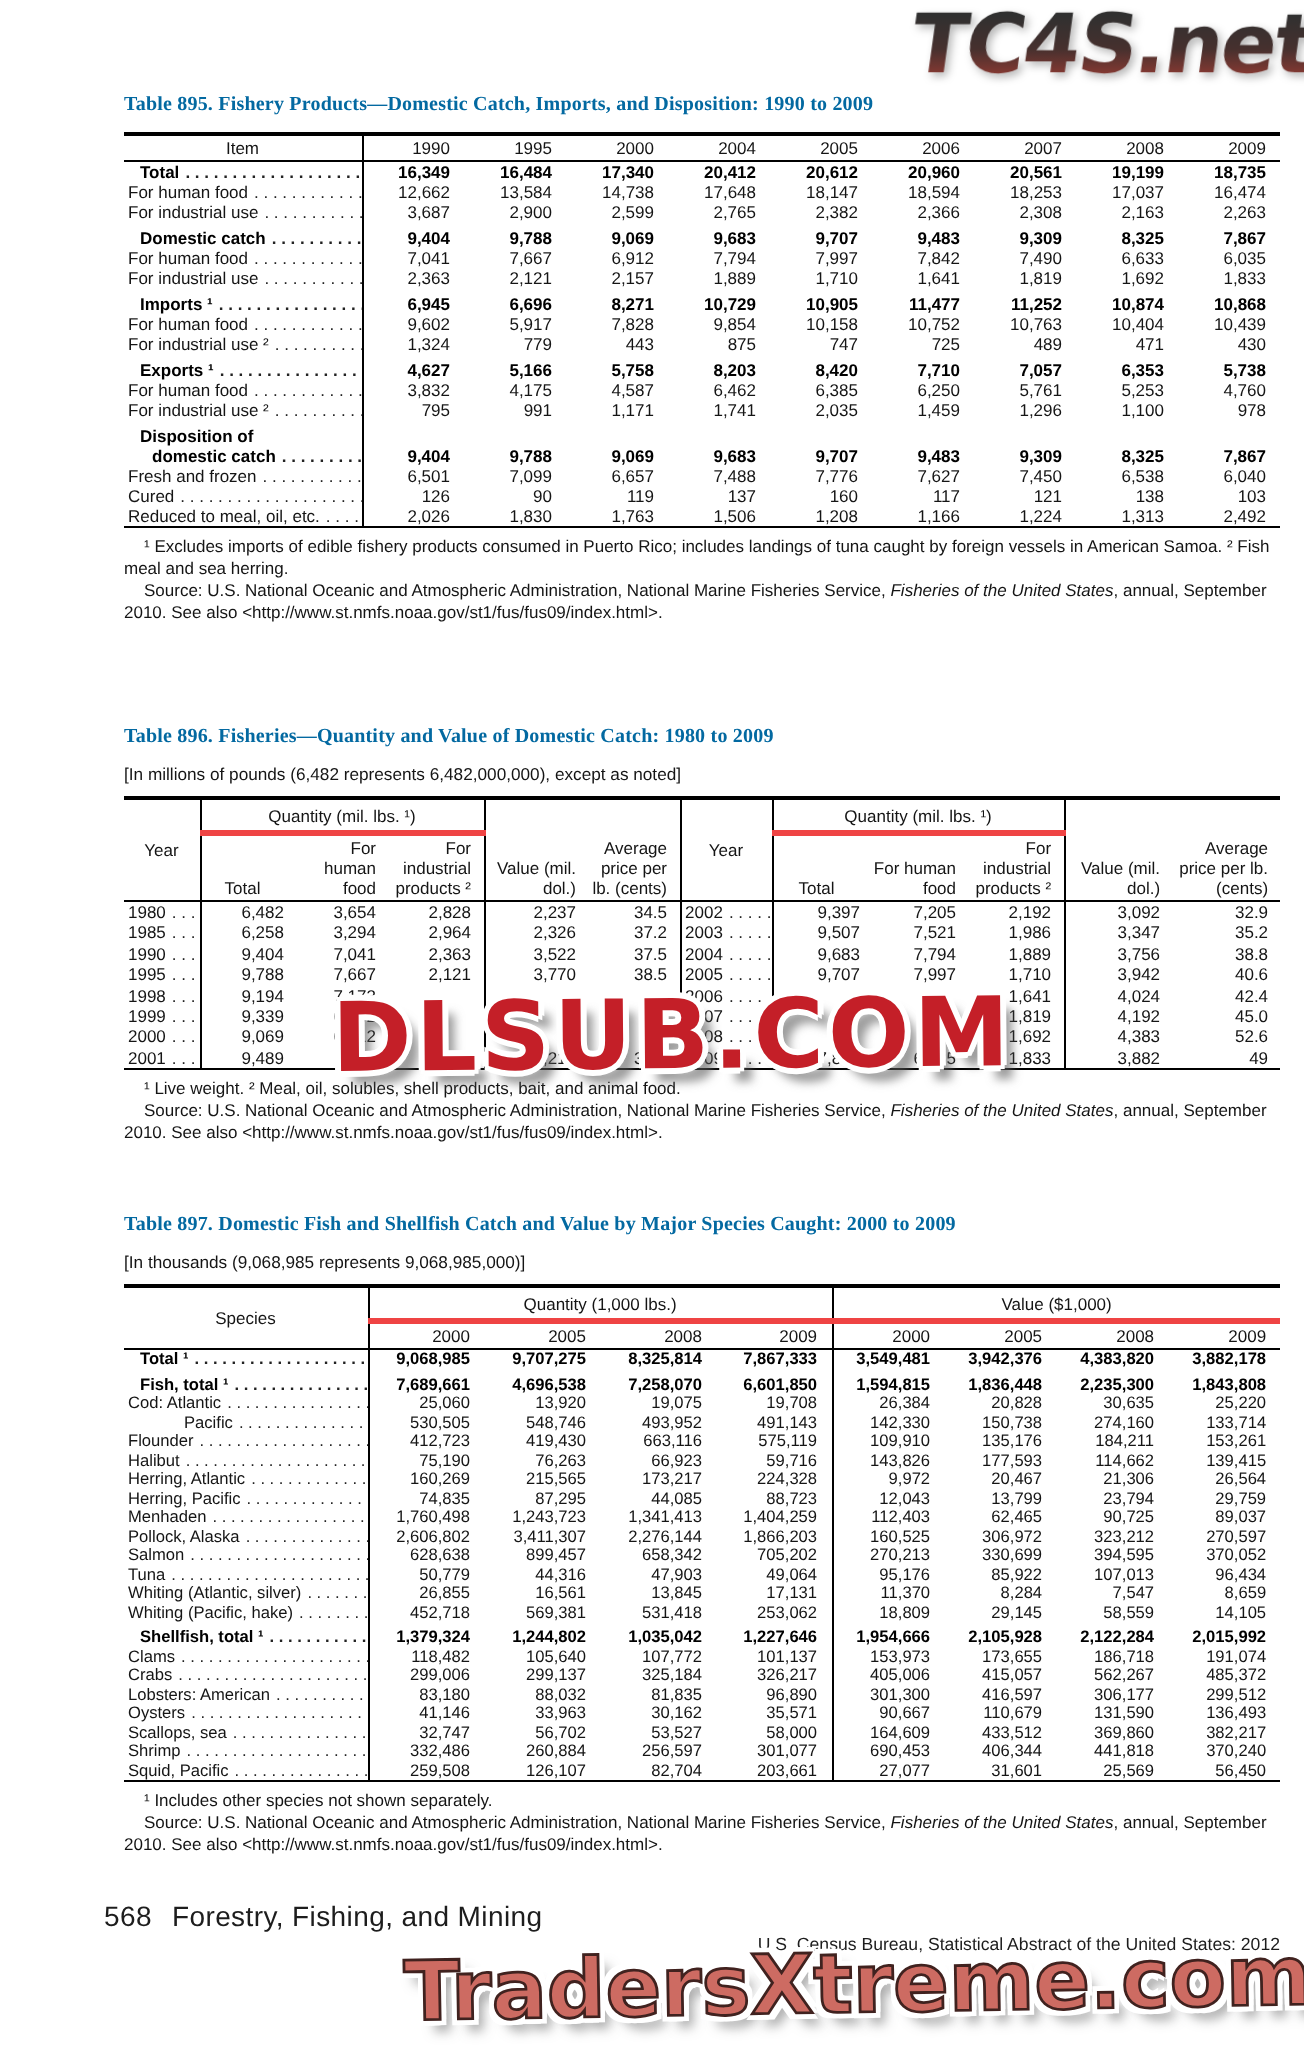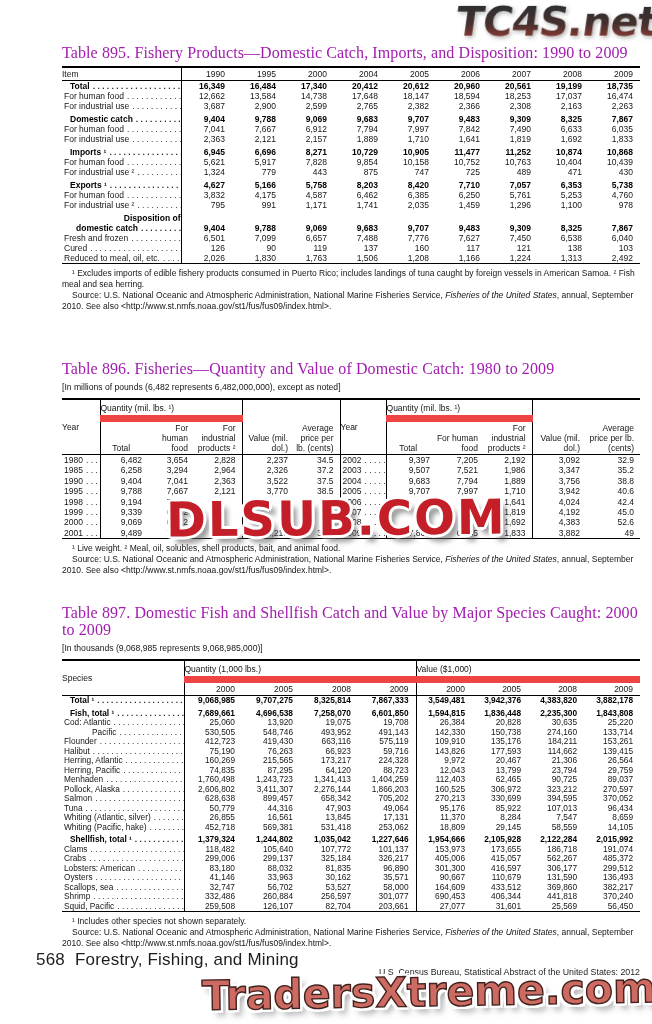--- a/index.html
+++ b/index.html
@@ -1,56 +1,56 @@
 <!DOCTYPE html>
 <html><head>
 <meta charset="utf-8">
 <style>
   html,body{margin:0;padding:0;background:#ffffff;}
   .page{position:relative;width:652px;height:1024px;background:#fff;overflow:hidden;
         font-family:"Liberation Sans",sans-serif;color:#1a1a1a;}
   .sec{position:absolute;left:62px;width:578px;}
   .sec895{top:44px;} .sec896{top:360px;} .sec897{top:604px;}
 
-  h1.tbl-title{font-family:"Liberation Serif",serif;font-weight:normal;color:#a21caf;
-        font-size:16px;line-height:17px;margin:0 0 5px 0;letter-spacing:.1px;}
+  h1.tbl-title{font-family:"Liberation Serif",serif;font-weight:bold;color:#0369a1;
+        font-size:10px;line-height:17px;margin:0 0 5px 0;letter-spacing:.1px;}
   .note{font-size:8.6px;line-height:11px;margin:0 0 5px 0;color:#151515;}
 
   table.tbl{border-collapse:collapse;table-layout:fixed;width:578px;
         border-top:2px solid #000;border-bottom:1.5px solid #000;
         font-size:8.5px;color:#151515;}
   table.t897{font-size:8.3px;}
   .tbl th{font-weight:normal;padding:1px 0;}
   .tbl thead th{border-bottom:1.5px solid #000;font-size:8.5px;}
-  .tbl thead th.span{border-bottom:7px solid #ef4444;text-align:left;height:13px;}
+  .tbl thead th.span{border-bottom:3px solid #ef4444;text-align:center;height:13px;}
   .tbl thead th.bh{vertical-align:bottom;text-align:right;padding-right:6px;line-height:10px;}
-  .tbl thead th.ctr{vertical-align:middle;text-align:left;}
+  .tbl thead th.ctr{vertical-align:middle;text-align:center;}
   .tbl td{padding:0;line-height:10px;vertical-align:bottom;}
   .t897 td{line-height:9.5px;}
   .t896 td{line-height:10.4px;}
   .num{text-align:right;padding-right:7px !important;}
   .t896 .num{padding-right:6px !important;}
   .vl{border-left:1px solid #000;}
   .b{font-weight:bold;color:#000;}
-  tr.sp td{padding-top:3px;text-align:right;}
+  tr.sp td{padding-top:3px;}
   .lblcell{overflow:hidden;}
   .i0{padding-left:2px !important;} .i1{padding-left:8px !important;} .i3{padding-left:30px !important;}
   .leader{display:flex;min-width:0;}
   .leader>span{white-space:nowrap;}
   .leader::after{content:". . . . . . . . . . . . . . . . . . . . . . . . . . . . . . . . . . . . . . .";
         flex:1 1 auto;min-width:0;overflow:hidden;white-space:nowrap;margin-left:3px;color:#222;}
   .l2{padding-left:6px;}
 
   .fnblock{margin-top:4px;}
   .fn{font-size:8.5px;line-height:11px;margin:0;text-indent:10px;color:#151515;}
   .fn i{}
   .fn.src{text-indent:0;}
   .fn.src .ind{padding-left:10px;text-align:center;}
 
-  .footer-left{position:absolute;left:36px;top:950px;font-size:17px;color:#1d1d1d;
+  .footer-left{position:absolute;left:52px;top:950px;font-size:14px;color:#1d1d1d;
         letter-spacing:.2px;}
   .footer-left .pgnum{margin-right:10px;}
   .credit{position:absolute;right:12px;top:967px;font-size:8.8px;color:#1d1d1d;}
 
   .wm{position:absolute;font-family:"DejaVu Sans",sans-serif;font-weight:bold;white-space:nowrap;z-index:5;}
   .wm-top{top:-2px;right:-4px;font-size:41px;letter-spacing:-1px;transform:skewX(-8deg);
         color:#6b2f2f;filter:drop-shadow(2px 2px 2px rgba(0,0,0,.28));}
   @supports ((-webkit-background-clip:text)){
     .wm-top{background:linear-gradient(180deg,#303030 20%,#46302e 55%,#943b33 88%);
         -webkit-background-clip:text;background-clip:text;color:transparent;}
@@ -206,21 +206,21 @@
             <td class="num b">11,252</td>
             <td class="num b">10,874</td>
             <td class="num b">10,868</td>
           </tr>
           <tr>
             <td class="lblcell i0">
               <div class="leader">
                 <span>For human food</span>
               </div>
             </td>
-            <td class="num vl">5,621</td>
+            <td class="num vl">9,602</td>
             <td class="num">5,917</td>
             <td class="num">7,828</td>
             <td class="num">9,854</td>
             <td class="num">10,158</td>
             <td class="num">10,752</td>
             <td class="num">10,763</td>
             <td class="num">10,404</td>
             <td class="num">10,439</td>
           </tr>
           <tr>
@@ -718,21 +718,21 @@
             <td class="num">26,564</td>
           </tr>
           <tr>
             <td class="lblcell i0">
               <div class="leader">
                 <span>Herring, Pacific</span>
               </div>
             </td>
             <td class="num vl">74,835</td>
             <td class="num">87,295</td>
-            <td class="num">64,120</td>
+            <td class="num">44,085</td>
             <td class="num">88,723</td>
             <td class="num vl">12,043</td>
             <td class="num">13,799</td>
             <td class="num">23,794</td>
             <td class="num">29,759</td>
           </tr>
           <tr>
             <td class="lblcell i0">
               <div class="leader">
                 <span>Menhaden</span>

